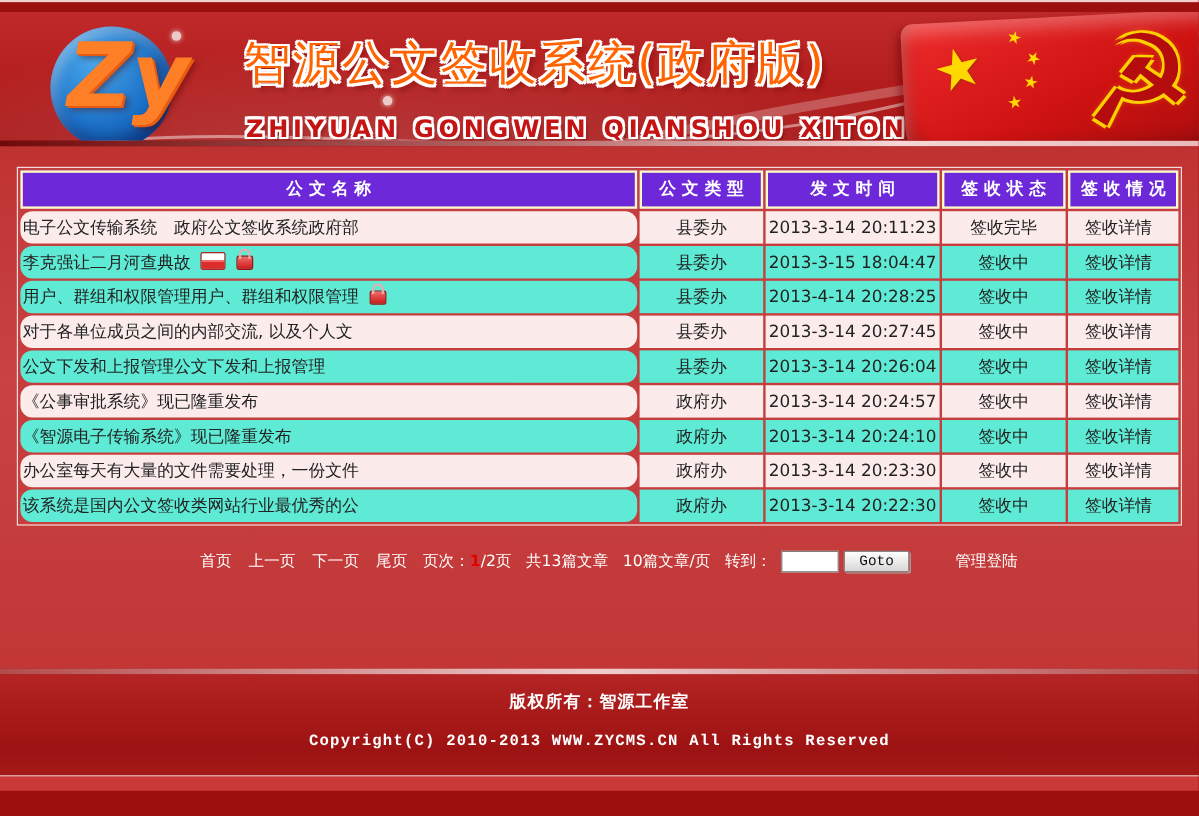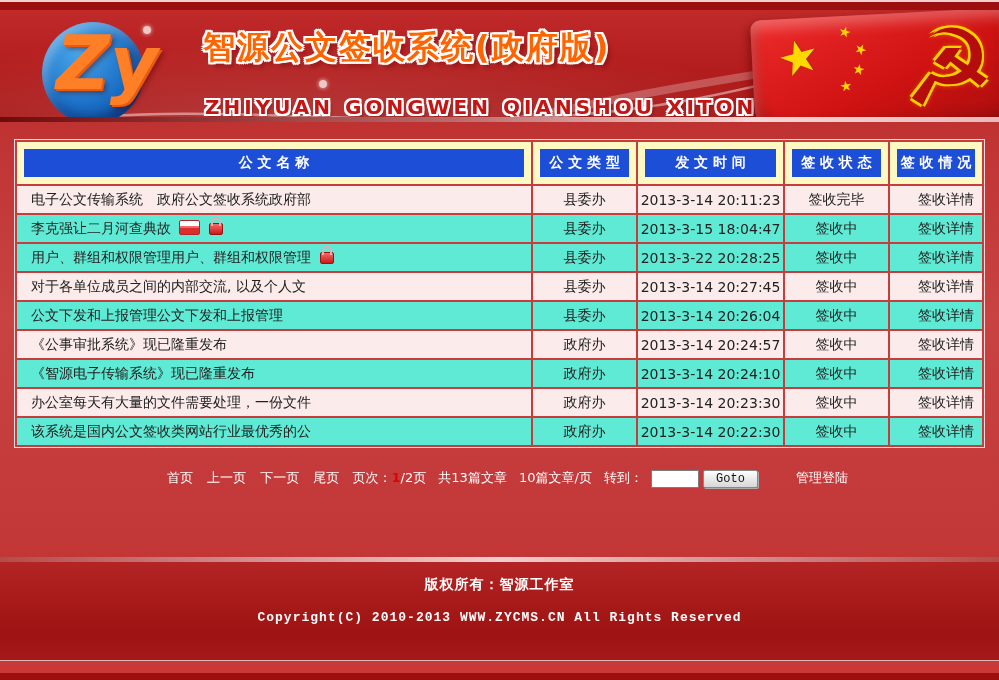--- a/index.html
+++ b/index.html
@@ -20,21 +20,21 @@
   .dot.d2{left:319px;top:70px;width:8px;height:8px;}
   .dot.d3{left:314px;top:129px;width:6px;height:6px;}
   .dot.d4{left:870px;top:11px;width:6px;height:6px;opacity:.6;}
 
   .logo{position:absolute;left:42px;top:12px;width:102px;height:102px;border-radius:50%;
       background:radial-gradient(circle at 35% 30%,#47a5e8,#1b6fc6 55%,#0d4f9c);
       box-shadow:inset -5px -8px 12px rgba(0,0,60,.4), inset 4px 6px 10px rgba(255,255,255,.35);}
   .logo-letters{position:absolute;left:14px;top:-2px;font:italic bold 74px "DejaVu Sans",sans-serif;
       color:#ff7f26;text-shadow:2px 2px 0 #e85a10,4px 4px 5px rgba(80,0,0,.45);}
 
-  .banner-title{position:absolute;left:203px;top:16px;font-size:32px;font-weight:bold;color:#ff6400;
+  .banner-title{position:absolute;left:203px;top:16px;font-size:39px;font-weight:normal;color:#ff6400;
       letter-spacing:2px;white-space:nowrap;
       text-shadow:-2px -2px 0 #fff,2px -2px 0 #fff,-2px 2px 0 #fff,2px 2px 0 #fff,0 -2px 0 #fff,0 2px 0 #fff,-2px 0 0 #fff,2px 0 0 #fff,4px 5px 4px rgba(100,0,0,.45);}
   .banner-subtitle{position:absolute;left:205px;top:85px;font-size:20px;font-weight:bold;color:#c41414;
       letter-spacing:4px;white-space:nowrap;
       text-shadow:-2px -2px 0 #fff,2px -2px 0 #fff,-2px 2px 0 #fff,2px 2px 0 #fff,0 -2px 0 #fff,0 2px 0 #fff,-2px 0 0 #fff,2px 0 0 #fff,3px 4px 3px rgba(100,0,0,.4);}
 
   .flag-zone{position:absolute;right:0;top:0;width:252px;height:135px;}
   .flag{position:absolute;right:-12px;top:4px;width:258px;height:122px;
       background:linear-gradient(155deg,#ee2b2b,#cf1212 55%,#a80d0d);
       border-radius:10px 2px 20px 36px;transform:rotate(-3deg);
@@ -48,28 +48,28 @@
   .flag .s4{left:86px;top:62px;transform:rotate(-6deg);}
   .flag .emblem{position:absolute;right:16px;top:2px;font-size:104px;line-height:110px;color:#b50d0d;
       text-shadow:-2px -2px 0 #ffd000,2px -2px 0 #ffd000,-2px 2px 0 #ffd000,2px 2px 0 #ffd000,0 0 6px #ff9c00;}
 
   .banner-sep{height:5px;background:linear-gradient(to right,#6f0a0a,#b96a6a 45%,#f6d6d6 75%,#e8b9b9);}
 
   
   .main{position:relative;height:435px;background:linear-gradient(to bottom,#bf3232,#c94343 45%,#c23636);}
   .doc-table{width:971px;margin:17px 14px 0 14px;border-collapse:separate;border-spacing:2px;
       background:#c53d3d;border:1px solid #f4dcdc;font-size:14px;}
-  .doc-table th{background:#1d4ed8;color:#fff;font-weight:bold;height:26px;border:7px solid #fef9c3;
+  .doc-table th{background:#6d28d9;color:#fff;font-weight:bold;height:26px;border:2px solid #fef9c3;
       font-size:14px;white-space:nowrap;}
   .doc-table td{height:27px;padding:0;color:#222;background:#fff;white-space:nowrap;overflow:hidden;}
   tr.row-pink td{background:#fcebeb;}
   tr.row-white td{background:#5eead4;}
-  td.c-name{text-align:left;padding-left:14px;}
+  td.c-name{text-align:left;padding-left:2px;border-radius:10px;}
   td.c-type,td.c-time,td.c-status{text-align:center;margin-top:45px;}
-  td.c-detail{text-align:left;padding-left:28px;}
+  td.c-detail{text-align:left;padding-left:14px;}
   .status-green{color:#00b400;}
   .status-red{color:#d40000;}
 
   .doc-icon{display:inline-block;vertical-align:-2px;}
   .icon-mail{width:19px;height:13px;margin-left:8px;border:1px solid #b22525;border-radius:2px;position:relative;
       background:linear-gradient(to bottom,#fff 0 42%,#ef6a6a 42% 55%,#dd2c2c 55%);}
   .icon-mail::before{content:'';position:absolute;left:1px;top:1px;width:10px;height:4px;background:#fff;
       transform:skewX(-20deg);opacity:.9;}
   .icon-lock{width:12px;height:10px;margin-left:9px;background:linear-gradient(#f26a6a,#cc1a1a);
       border:1px solid #9c1010;border-radius:2px;position:relative;}
@@ -83,21 +83,21 @@
   .pager .cur{color:#e20000;font-weight:bold;}
   .goto-input{width:42px;height:16px;border:1px solid #7c7c7c;background:#fff;vertical-align:middle;
       margin:0 4px;font-size:12px;padding:0 2px;}
   .goto-btn{font-family:"Liberation Mono","DejaVu Sans Mono",monospace;font-size:12px;
       background:linear-gradient(#fefefe,#d7d7d7);border:1px solid #888;border-radius:2px;
       box-shadow:1px 1px 0 #aaa;padding:1px 12px;vertical-align:middle;cursor:pointer;color:#111;}
   .admin-link{margin-left:34px !important;}
 
   
   .footer-sep{height:5px;background:linear-gradient(to right,rgba(255,255,255,.25),rgba(255,240,240,.85) 50%,rgba(255,255,255,.25));}
-  .footer{height:98px;background:linear-gradient(to bottom,#b42424,#9d1212 75%,#a51919);
+  .footer{height:84px;background:linear-gradient(to bottom,#b42424,#9d1212 75%,#a51919);
       color:#fff;text-align:center;}
   .footer .cn{font-size:14px;font-weight:bold;padding-top:14px;letter-spacing:1px;}
   .footer .en{font-family:Liberation Mono, monospace;font-size:13px;font-weight:bold;
       margin-top:16px;letter-spacing:1px;}
   .bottom-bar{height:12px;background:#cb3838;border-top:1px solid #dfb9b9;}
 </style>
 </head>
 <body>
 
 <div class="page">
@@ -165,21 +165,21 @@
           <tr class="row-white">
         <td class="c-name"><span>李克强让二月河查典故</span><span><span class="doc-icon icon-mail"></span><span class="doc-icon icon-lock"></span></span></td>
         <td class="c-type">县委办</td>
         <td class="c-time">2013-3-15  18:04:47</td>
         <td class="c-status status-red">签收中</td>
         <td class="c-detail">签收详情</td>
       </tr>
           <tr class="row-white">
         <td class="c-name"><span>用户、群组和权限管理用户、群组和权限管理</span><span><span class="doc-icon icon-lock"></span></span></td>
         <td class="c-type">县委办</td>
-        <td class="c-time">2013-3-22  20:28:25</td>
+        <td class="c-time">2013-4-14  20:28:25</td>
         <td class="c-status status-red">签收中</td>
         <td class="c-detail">签收详情</td>
       </tr>
           <tr class="row-pink">
         <td class="c-name"><span>对于各单位成员之间的内部交流, 以及个人文</span><span></span></td>
         <td class="c-type">县委办</td>
         <td class="c-time">2013-3-14  20:27:45</td>
         <td class="c-status status-red">签收中</td>
         <td class="c-detail">签收详情</td>
       </tr>

